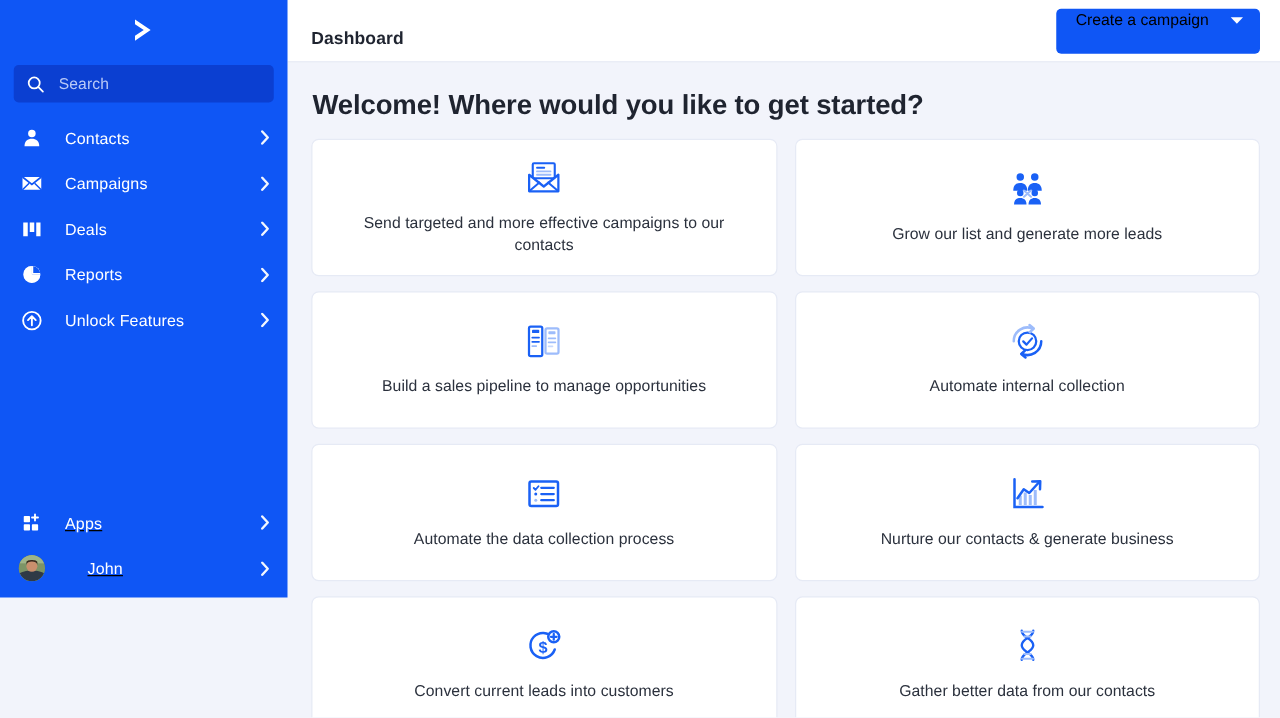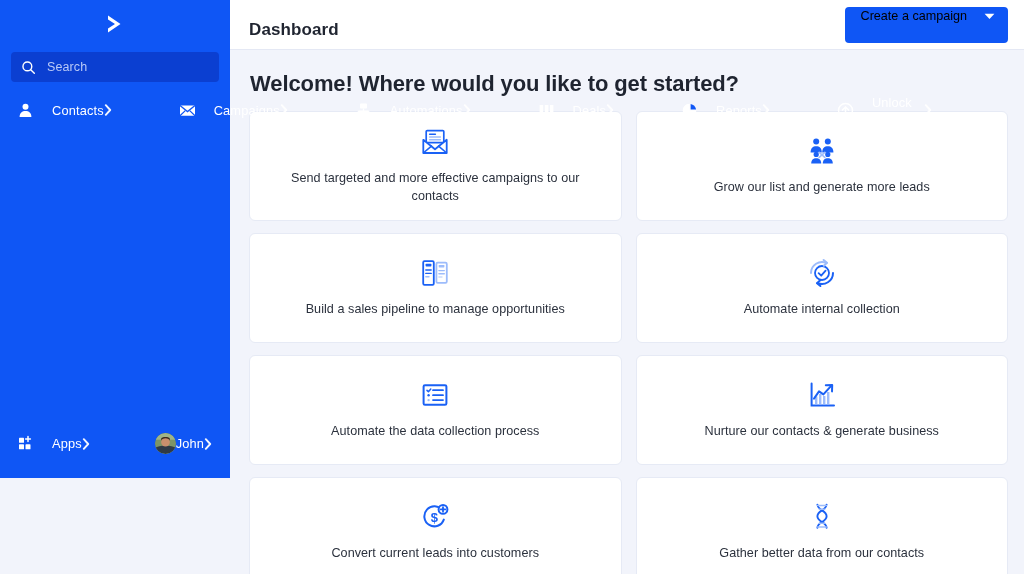--- a/index.html
+++ b/index.html
@@ -32,55 +32,55 @@
     border-radius: 4px;
     display: flex; align-items: center;
     padding: 0 10px;
     cursor: text;
   }
   .search-icon { width: 15px; height: 15px; flex: 0 0 15px; margin-right: 11px; }
   .search-text {
     color: #b9c9f7; font-size: 12.5px; letter-spacing: .1px;
   }
 
-  .nav { display: flex; flex-direction: row; gap: 36px; }
+  .nav { display: flex; flex-direction: column; }
   .nav-item {
     height: 36.5px;
     display: flex; align-items: center;
     padding: 0 14px 0 17px;
     color: #ffffff; cursor: pointer;
     user-select: none;
   }
   .nav-ico { width: 17px; height: 17px; flex: 0 0 17px; display: block; }
   .nav-label {
     margin-left: 18px; font-size: 12.8px; flex: 1;
     color: #ffffff; letter-spacing: .15px;
   }
   .chev { width: 8px; height: 12px; flex: 0 0 8px; opacity: .95; }
 
-  .nav-bottom { margin-top: auto; padding-bottom: 16px; }
+  .nav-bottom { margin-top: auto; padding-bottom: 5px; text-decoration: underline; }
   .avatar {
     width: 21px; height: 21px; flex: 0 0 21px;
     border-radius: 50%; overflow: hidden; display: block;
     margin-left: -2px;
     background: #6f8b64;
   }
-  .nav-item.user .nav-label { margin-left: 0; }
+  .nav-item.user .nav-label { margin-left: 34px; }
 
   
   .main { flex: 1; display: flex; flex-direction: column; height: 574px; background: #f2f4fb; }
 
   .topbar {
     height: 50px; background: #ffffff;
     border-bottom: 1px solid #e4e8f4;
     display: flex; align-items: center;
     padding: 0 16px 0 19px;
     flex: 0 0 50px;
   }
-  .page-title { font-size: 17px; font-weight: bold; color: #1f2430; letter-spacing: .1px; margin-top: 11px; }
+  .page-title { font-size: 14px; font-weight: bold; color: #1f2430; letter-spacing: .1px; margin-top: 11px; }
   .topbar-spacer { flex: 1; }
   .cta {
     background: #0f56f5; color: #000000;
     height: 36px; border-radius: 4px;
     display: flex; align-items: center;
     padding: 0 13px 17px 16px;
     font-size: 12.6px; cursor: pointer;
     border: none; font-family: inherit;
     gap: 17px;
   }
@@ -152,32 +152,20 @@
           <rect x="1" y="3.6" width="15" height="10.2" rx="0.6" fill="#fff"></rect>
           <path d="M1 3.6 L8.5 9.6 L16 3.6" fill="none" stroke="#0f56f5" stroke-width="1.3"></path>
           <path d="M1 13.8 L6.3 8.6 M16 13.8 L10.7 8.6" fill="none" stroke="#0f56f5" stroke-width="1.2"></path>
         </svg>
         <span class="nav-label">Campaigns</span>
         <svg class="chev" viewBox="0 0 8 12">
           <path d="M1.8 1.2 L6.2 6 L1.8 10.8" fill="none" stroke="#fff" stroke-width="1.9" stroke-linecap="round" stroke-linejoin="round"></path>
         </svg>
       </div>
 
-      <div class="nav-item">
-        <svg class="nav-ico" viewBox="0 0 17 17">
-          <rect x="5" y="1.5" width="7" height="5" rx="0.8" fill="#fff"></rect>
-          <path d="M8.5 6.5 L8.5 9.3 M3.3 9.3 L13.7 9.3 M3.3 9.3 L3.3 11.3 M13.7 9.3 L13.7 11.3" stroke="#fff" stroke-width="1.4" fill="none"></path>
-          <rect x="1.1" y="11.2" width="4.4" height="4" rx="0.7" fill="#fff"></rect>
-          <rect x="11.5" y="11.2" width="4.4" height="4" rx="0.7" fill="#fff"></rect>
-        </svg>
-        <span class="nav-label">Automations</span>
-        <svg class="chev" viewBox="0 0 8 12">
-          <path d="M1.8 1.2 L6.2 6 L1.8 10.8" fill="none" stroke="#fff" stroke-width="1.9" stroke-linecap="round" stroke-linejoin="round"></path>
-        </svg>
-      </div>
 
       <div class="nav-item">
         <svg class="nav-ico" viewBox="0 0 17 17">
           <rect x="1.6" y="3" width="3.6" height="11" fill="#fff"></rect>
           <rect x="6.8" y="3" width="3.6" height="7.6" fill="#fff"></rect>
           <rect x="12" y="3" width="3.4" height="11" fill="#fff"></rect>
         </svg>
         <span class="nav-label">Deals</span>
         <svg class="chev" viewBox="0 0 8 12">
           <path d="M1.8 1.2 L6.2 6 L1.8 10.8" fill="none" stroke="#fff" stroke-width="1.9" stroke-linecap="round" stroke-linejoin="round"></path>

